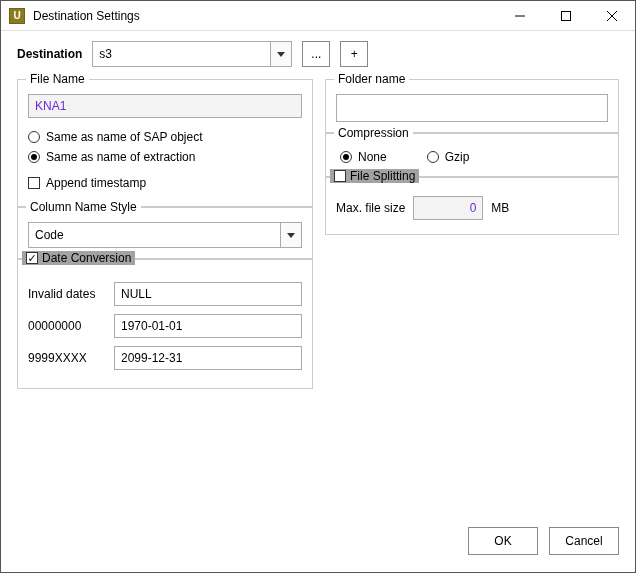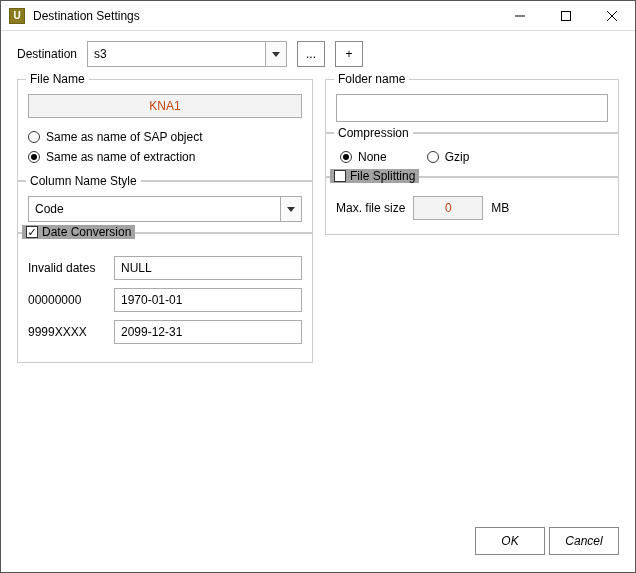--- a/index.html
+++ b/index.html
@@ -53,21 +53,21 @@
     position: absolute;
     top: 30px; left: 0; right: 0; bottom: 50px;
     padding: 10px 16px 0 16px;
   }
   .row-dest {
     display: flex;
     align-items: center;
     gap: 10px;
     margin-bottom: 12px;
   }
-  .label { white-space: nowrap; }
+  .label { white-space: nowrap; font-weight: bold; }
   .combo {
     display: flex;
     align-items: stretch;
     height: 26px;
   }
   .combo input {
     border: 1px solid #aaa;
     border-right: none;
     padding: 2px 6px;
     font: inherit;
@@ -123,22 +123,21 @@
   .textbox {
     border: 1px solid #aaa;
     height: 24px;
     padding: 2px 6px;
     font: inherit;
     background: #fff;
     outline: none;
   }
   .textbox[disabled], .textbox.readonly {
     background: #f3f3f3;
-    color: #c2410c;
-    text-align: center;
+    color: #6d28d9;
   }
   .radio-row, .check-row {
     display: flex;
     align-items: center;
     gap: 6px;
     margin: 6px 0;
   }
   .radio {
     width: 12px; height: 12px;
     border: 1px solid #333;
@@ -179,22 +178,21 @@
   }
   
   .footer {
     position: absolute;
     left: 0; right: 0; bottom: 0;
     height: 50px;
     display: flex;
     justify-content: flex-end;
     align-items: center;
     padding: 0 16px 12px 16px;
-    gap: 4px;
-    font-style: italic;
+    gap: 11px;
   }
   .btn {
     min-width: 70px;
     height: 28px;
     border: 1px solid #888;
     background: #fff;
     font: inherit;
     display: flex; align-items: center; justify-content: center;
   }
   .num-right { text-align: right; }
@@ -253,20 +251,24 @@
         <input class="textbox readonly" disabled="" style="width: 100%;" value="KNA1">
         <div class="radio-row" style="margin-top:12px">
           <span class="radio"></span>
           <span>Same as name of SAP object</span>
         </div>
         <div class="radio-row">
           <span class="radio checked">
               <span class="dot"></span>
             </span>
           <span>Same as name of extraction</span>
+        </div>
+        <div class="check-row" style="margin-top:12px">
+          <span class="checkbox"></span>
+          <span>Append timestamp</span>
         </div>
       </div>
 
       <div class="group">
         <div class="legend">Column Name Style</div>
         <div class="combo" style="width:100%">
           <input type="text" style="flex: 1 1 0%;" value="Code">
           <div class="dd">
               <div class="dd-caret"></div>
             </div>

